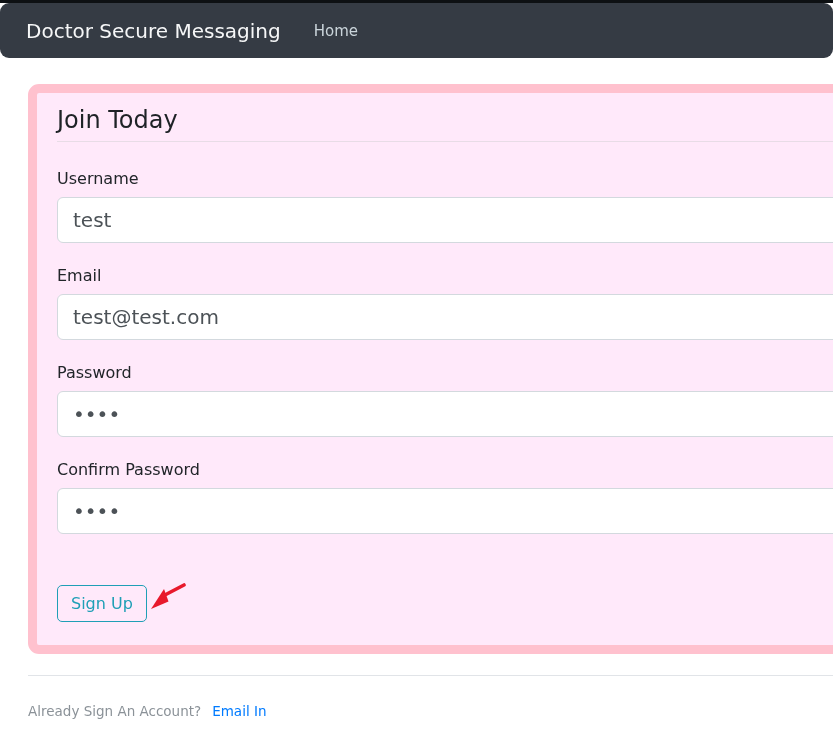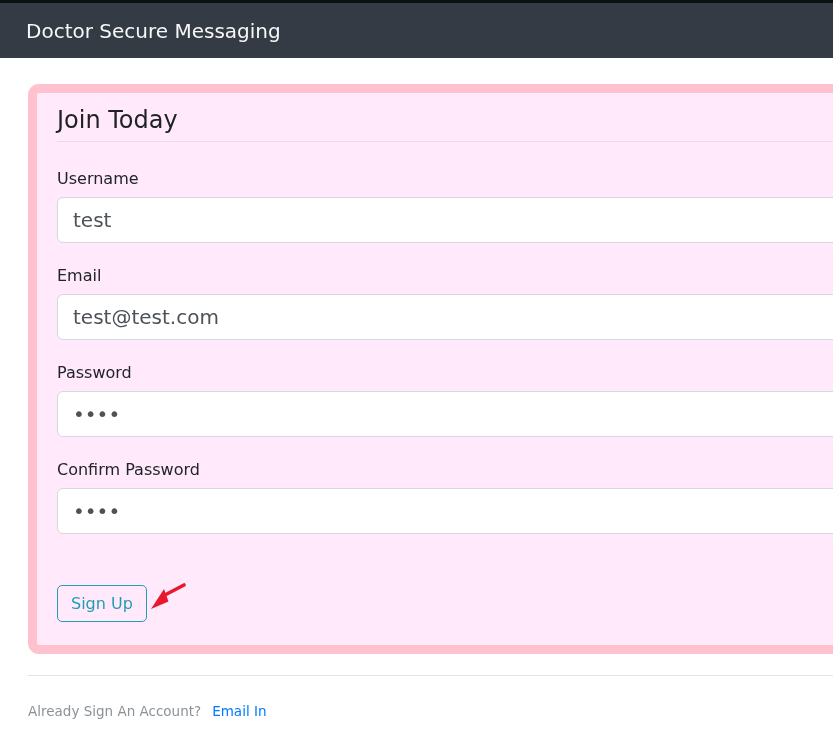--- a/index.html
+++ b/index.html
@@ -2,21 +2,21 @@
 <html><head>
 <meta charset="utf-8">
 <style>
   * { margin:0; padding:0; box-sizing:border-box; }
   html,body { width:833px; height:746px; overflow:hidden; background:#ffffff;
               font-family:"DejaVu Sans","Liberation Sans",sans-serif; }
 
   .top-strip { height:3px; background:#0d1013; }
 
   .navbar { height:55px; background:#353b44; display:flex; align-items:center;
-            padding:0 16px 0 26px; }
+            padding:0 16px 0 26px;border-radius:9px; }
   .brand { font-size:20px; color:#f6f7f8; text-decoration:none; margin-right:17px;
            white-space:nowrap; }
   .nav-link { font-size:15px; color:#cbd5db; text-decoration:none; padding:8px 16px;
               white-space:nowrap; }
 
   .main { margin-left:28px; width:1012px; }
 
   .card { margin-top:26px; background:#ffe9fa; border:9px solid #ffc1ce;
           border-radius:11px; padding:13px 20px 23px 20px; }
 
@@ -43,20 +43,21 @@
   .footer { padding-top:27px; font-size:13.5px; color:#8b9298; }
   .footer a { color:#007bff; text-decoration:none; margin-left:11px; }
 </style>
 </head>
 <body>
 
 <div class="top-strip"></div>
 
 <nav class="navbar">
   <a class="brand" href="#">Doctor Secure Messaging</a>
+  <a class="nav-link" href="#">Home</a>
 </nav>
 
 <div class="main">
 
   <div class="card">
     <form>
       <div class="form-title">Join Today</div>
 
       <div class="form-group">
         <label class="form-label">Username</label>

